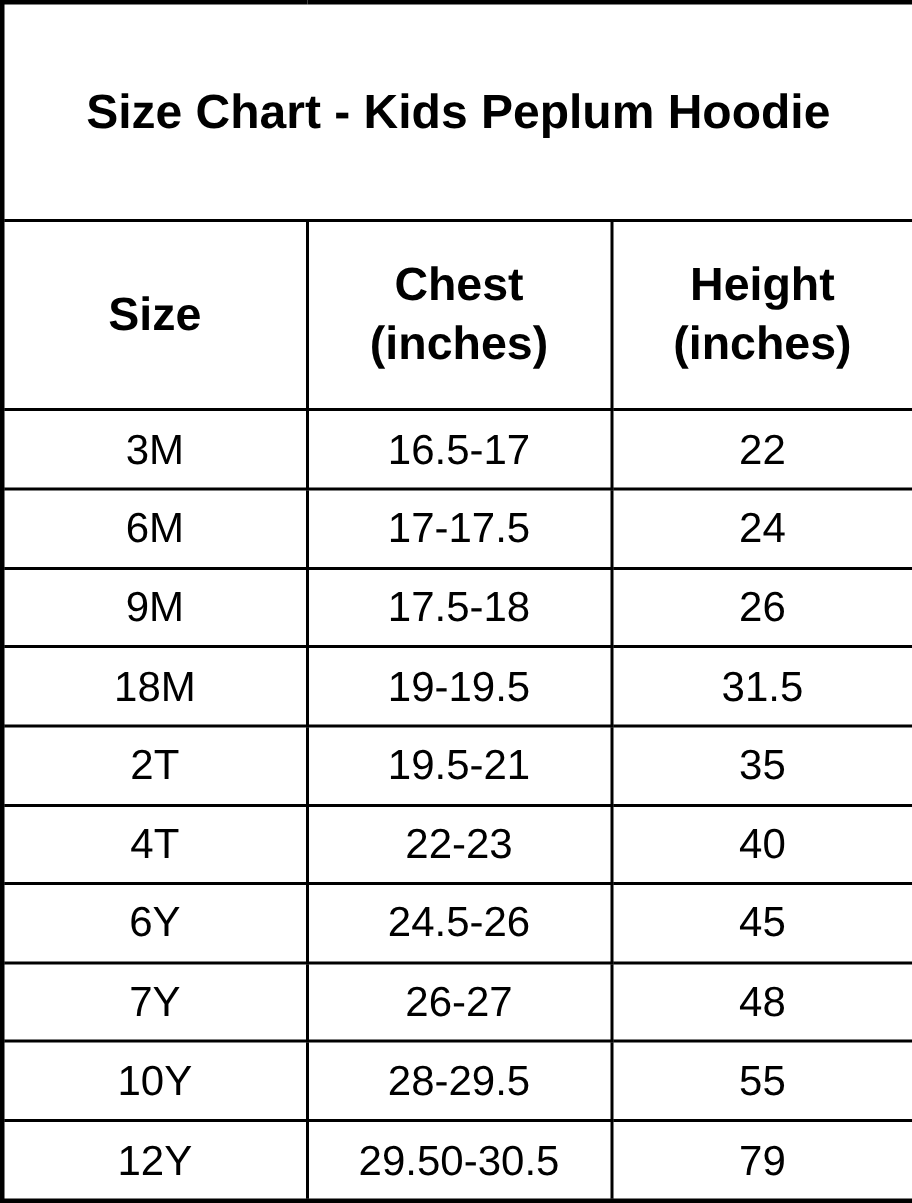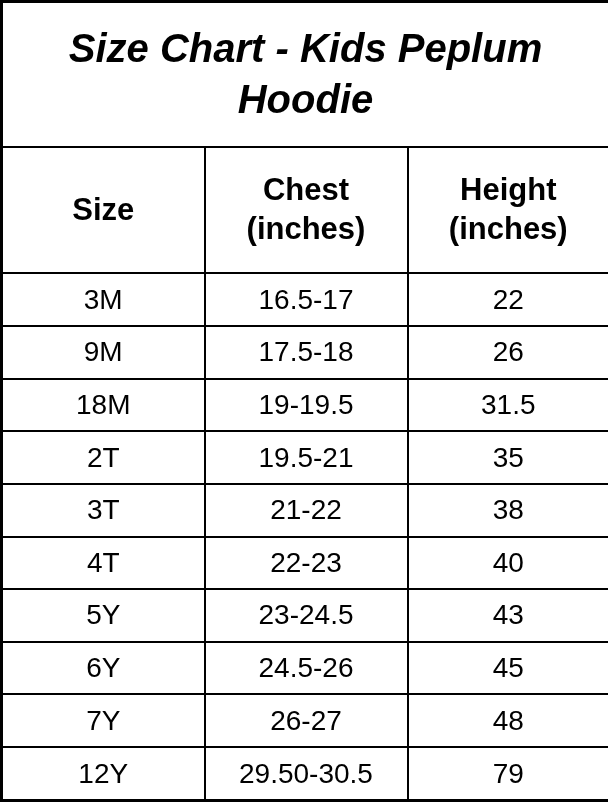--- a/index.html
+++ b/index.html
@@ -24,25 +24,24 @@
   table.size-chart td, table.size-chart th {
     border: 2px solid #000000;
     text-align: center;
     vertical-align: middle;
     color: #000000;
     padding: 0;
     overflow: hidden;
   }
   td.title-cell {
     height: 108px;
-    font-size: 40px;
+    font-size: 32px;
     font-weight: bold;
     line-height: 1.28;
     padding: 0 22px;
-    font-style: italic;
   }
   tr.header-row th {
     height: 94px;
     font-size: 31px;
     font-weight: bold;
     line-height: 1.25;
     padding: 0 6px;
   }
   tr.data-row td {
     height: 38px;
@@ -70,59 +69,59 @@
         <th>Size</th>
         <th>Chest (inches)</th>
         <th>Height (inches)</th>
       </tr>
     <tr class="data-row">
     <td>3M</td>
     <td>16.5-17</td>
     <td>22</td>
   </tr>
         <tr class="data-row">
+    <td>6M</td>
+    <td>17-17.5</td>
+    <td>24</td>
+  </tr>
+        <tr class="data-row">
     <td>9M</td>
     <td>17.5-18</td>
     <td>26</td>
   </tr>
         <tr class="data-row">
     <td>18M</td>
     <td>19-19.5</td>
     <td>31.5</td>
   </tr>
         <tr class="data-row">
     <td>2T</td>
     <td>19.5-21</td>
     <td>35</td>
   </tr>
         <tr class="data-row">
-    <td>3T</td>
-    <td>21-22</td>
-    <td>38</td>
-  </tr>
-        <tr class="data-row">
     <td>4T</td>
     <td>22-23</td>
     <td>40</td>
-  </tr>
-        <tr class="data-row">
-    <td>5Y</td>
-    <td>23-24.5</td>
-    <td>43</td>
   </tr>
         <tr class="data-row">
     <td>6Y</td>
     <td>24.5-26</td>
     <td>45</td>
   </tr>
         <tr class="data-row">
     <td>7Y</td>
     <td>26-27</td>
     <td>48</td>
   </tr>
         <tr class="data-row">
+    <td>10Y</td>
+    <td>28-29.5</td>
+    <td>55</td>
+  </tr>
+        <tr class="data-row">
     <td>12Y</td>
     <td>29.50-30.5</td>
     <td>79</td>
   </tr>
       </tbody>
   </table>
 </div>
 
 </body></html>

